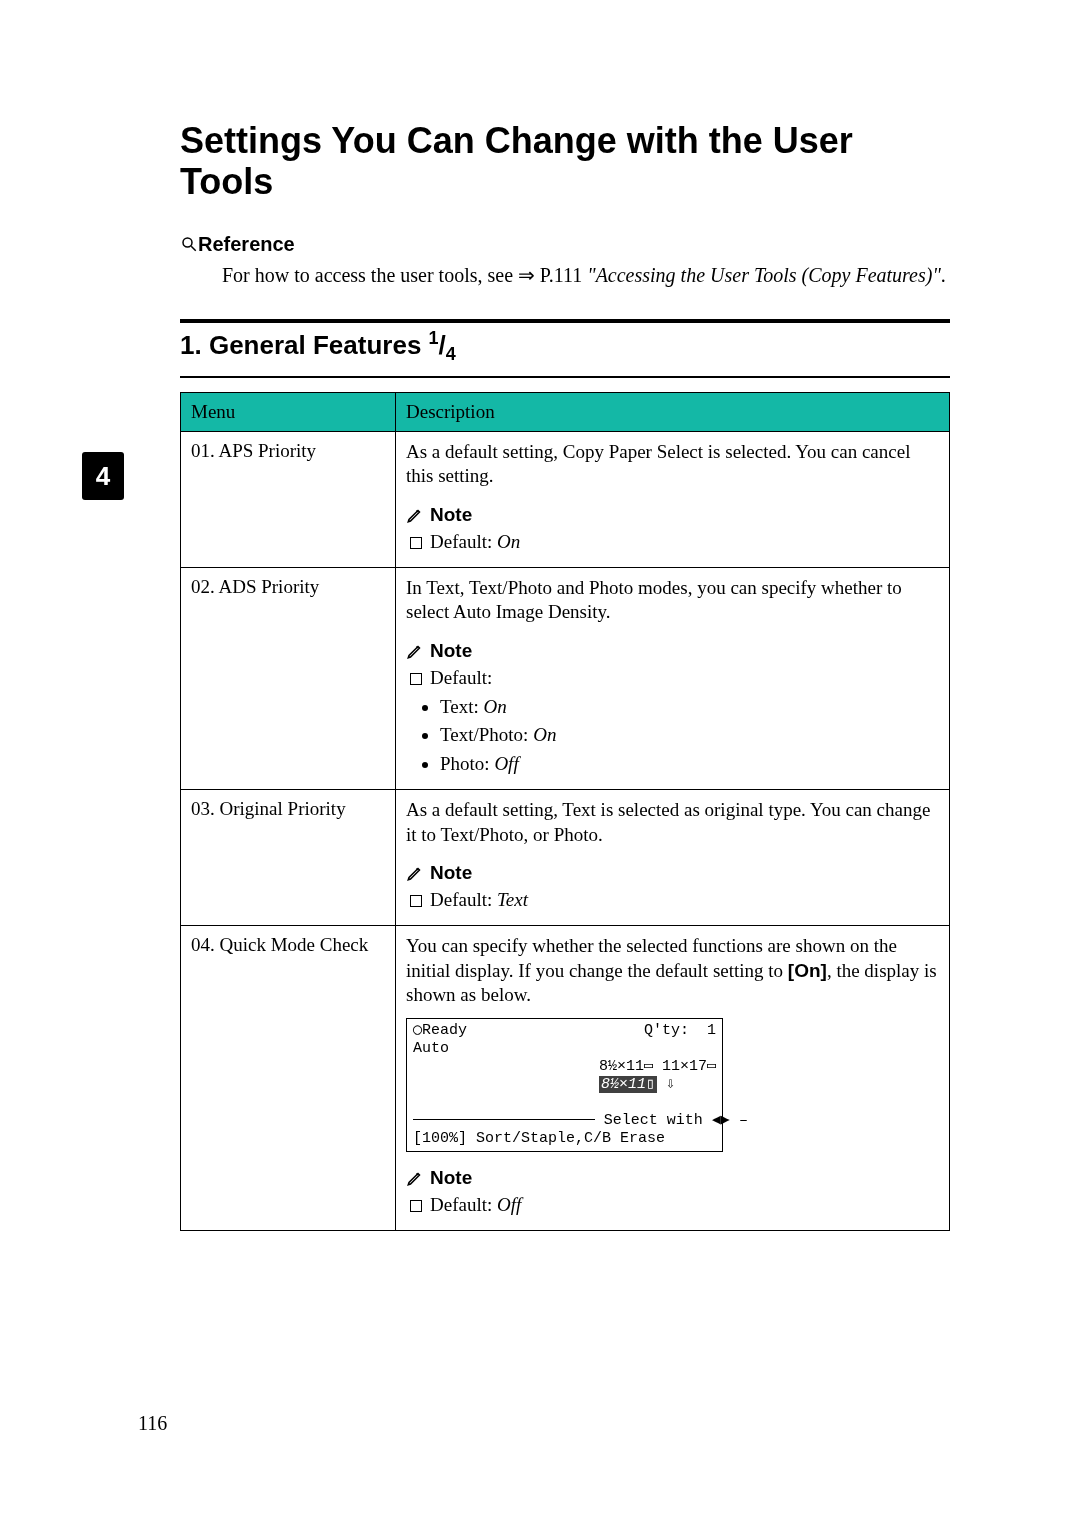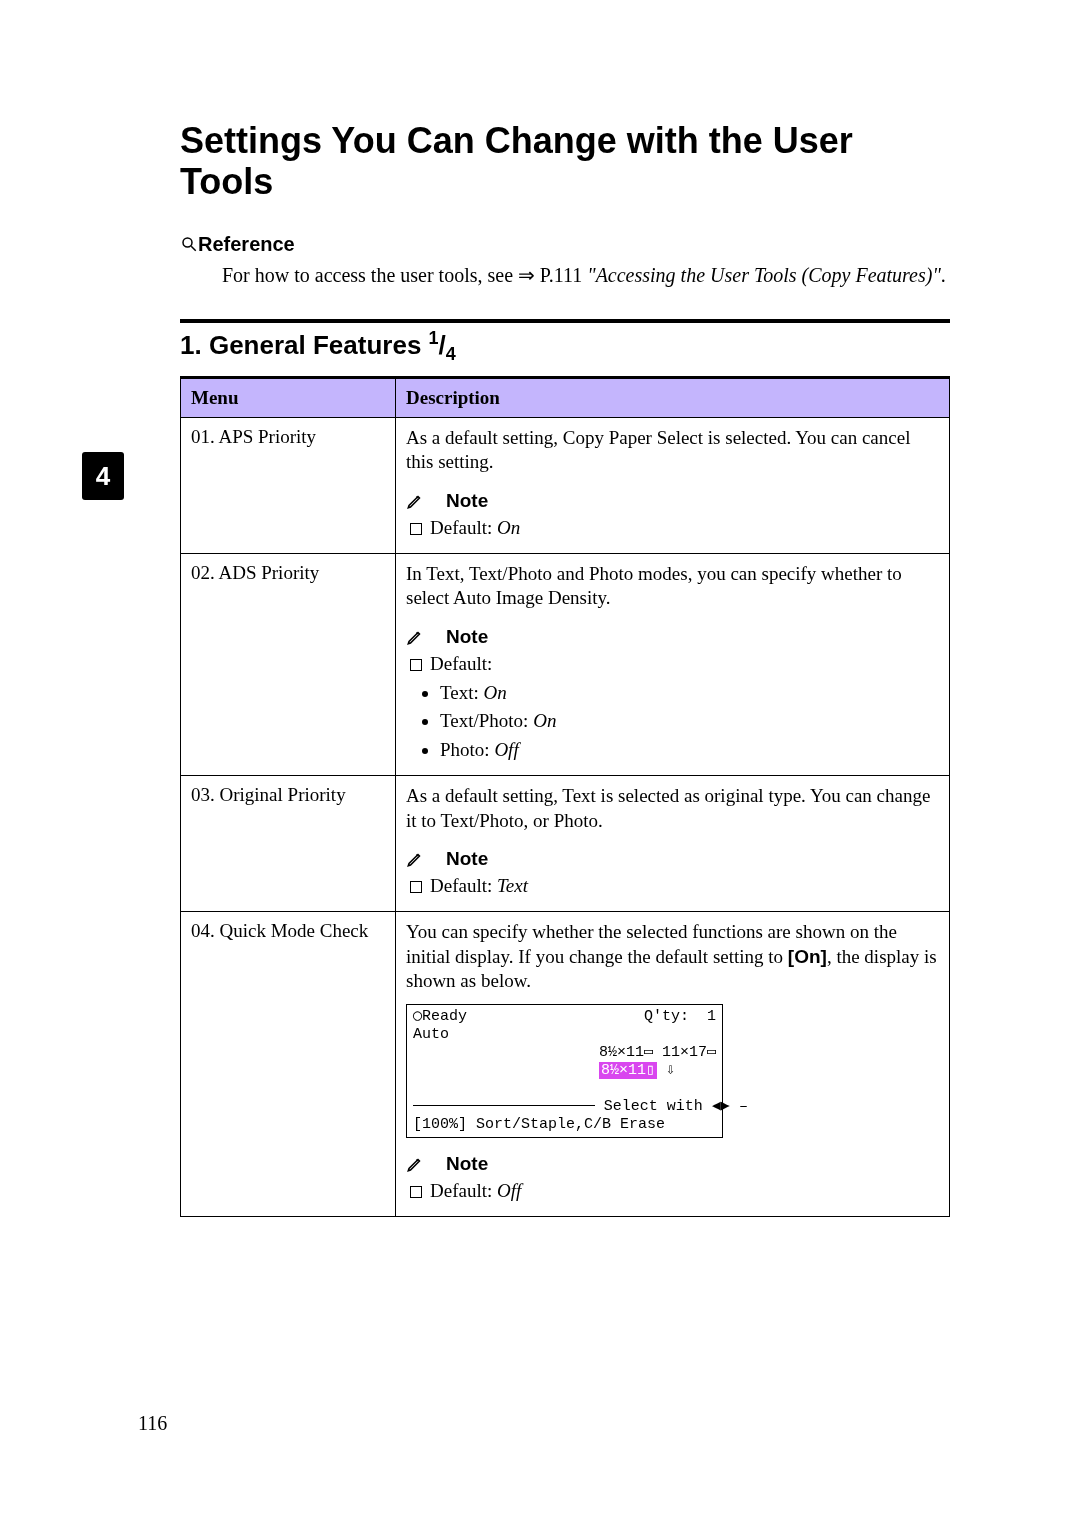--- a/index.html
+++ b/index.html
@@ -41,20 +41,21 @@
     font-size: 20px;
     line-height: 1.35;
     padding-left: 42px;
     text-align: justify;
   }
   .ref-body .ital { font-style: italic; }
   .section-bar {
     border-top: 4px solid #000;
     border-bottom: 2px solid #000;
     padding: 6px 0 10px 0;
+    margin-bottom: 14px;
   }
   .section-title {
     font-family: Arial, Helvetica, sans-serif;
     font-weight: 700;
     font-size: 26px;
   }
   .sub { font-size: 18px; vertical-align: sub; }
   .sup { font-size: 18px; vertical-align: super; }
 
   .side-tab {
@@ -79,33 +80,33 @@
     border-collapse: collapse;
     font-size: 19px;
   }
   table.feat th, table.feat td {
     border: 1px solid #000;
     padding: 8px 10px;
     vertical-align: top;
     text-align: left;
   }
   table.feat th {
-    font-weight: 700;
-    background: #c4b5fd;
+    font-weight: 400;
+    background: #14b8a6;
   }
   .col-menu { width: 215px; }
 
   .desc p { margin-bottom: 10px; line-height: 1.3; }
   .note-head {
     font-family: Arial, Helvetica, sans-serif;
     font-weight: 700;
     font-size: 19px;
     display: flex;
     align-items: center;
-    gap: 22px;
+    gap: 6px;
     margin: 15px 0 4px 0;
   }
   .pencil-icon {
     width: 18px; height: 18px;
   }
   .note-item {
     padding-left: 4px;
     margin-bottom: 4px;
     line-height: 1.3;
   }
@@ -126,21 +127,21 @@
     font-family: "Courier New", monospace;
     font-size: 15px;
     line-height: 1.2;
     padding: 3px 6px;
     width: 317px;
     margin: 6px 0 10px 0;
     color: #000;
   }
   .lcd-row { display: flex; justify-content: space-between; white-space: pre; }
   .lcd-inv {
-    background: #d946ef; color: #fff; padding: 0 2px;
+    background: #404040; color: #fff; padding: 0 2px; font-style: italic;
   }
   .lcd-rule {
     border-top: 1px solid #000;
     margin: 2px 0;
     width: 60%;
     display: inline-block;
     vertical-align: middle;
   }
 
   .page-num {

